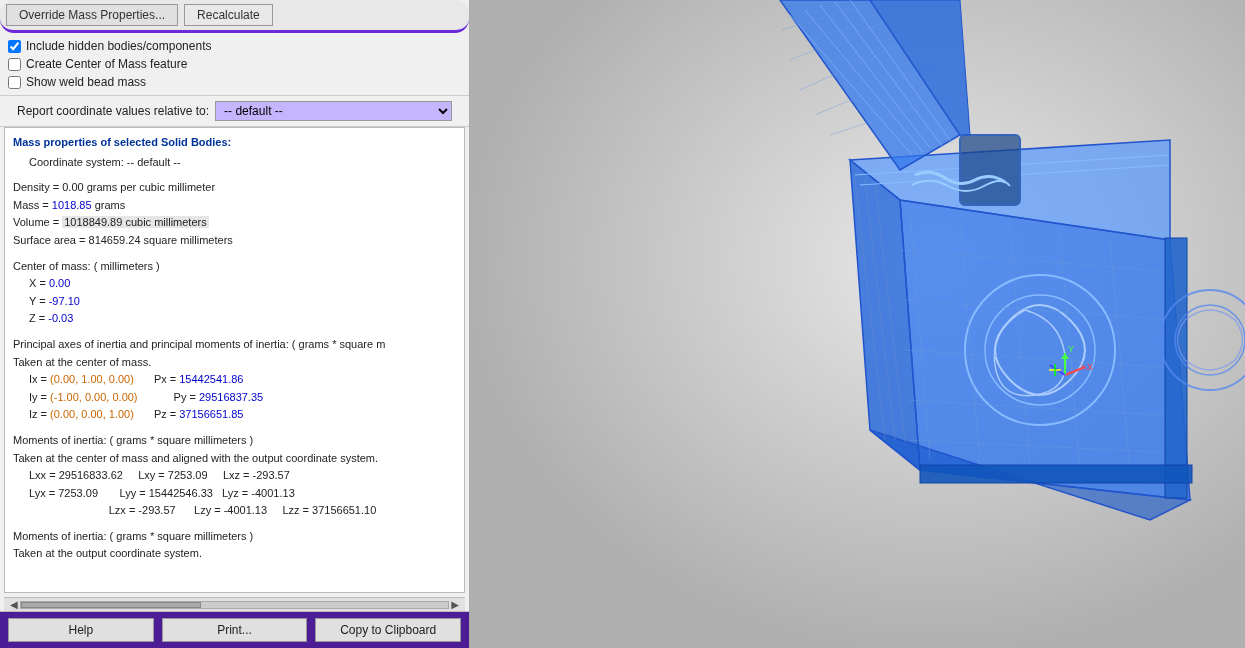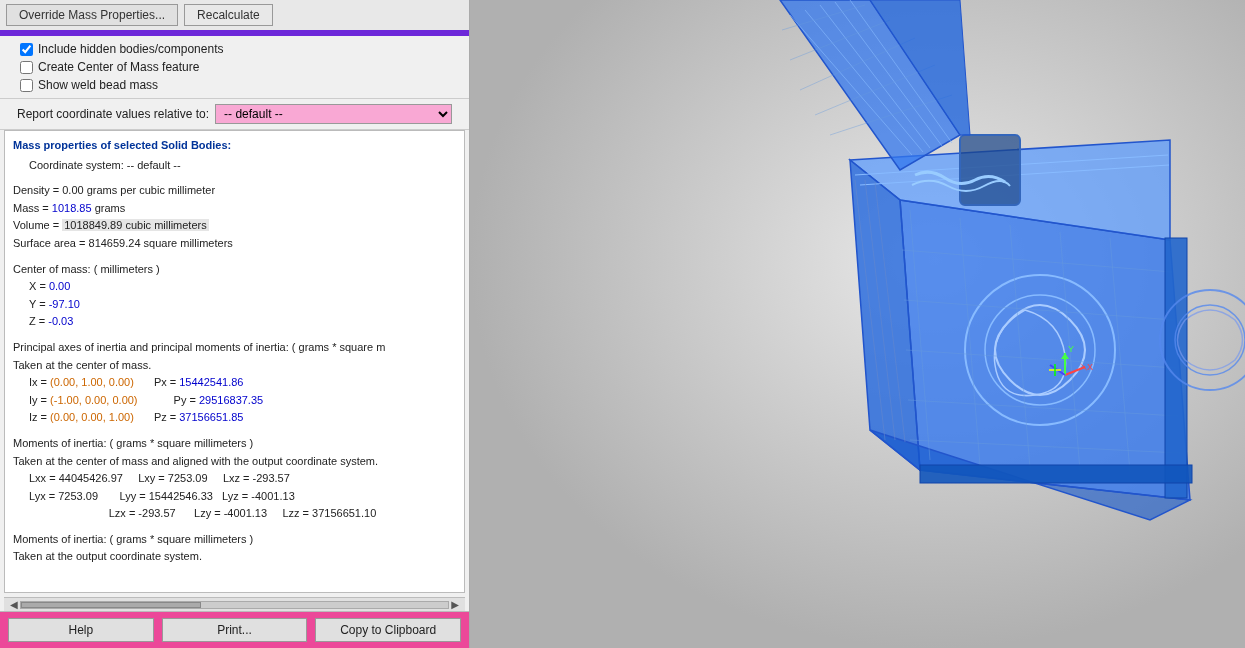--- a/index.html
+++ b/index.html
@@ -22,41 +22,42 @@
       display: flex;
       flex-direction: column;
       border-right: 1px solid #aaa;
     }
 
     #toolbar {
       display: flex;
       align-items: center;
       padding: 4px 6px;
       background: #e8e8e8;
-      border-bottom: 6px solid #6d28d9;
+      border-bottom: 3px solid #6d28d9;
       gap: 6px;
+      border-radius: 14px;
     }
 
     .toolbar-btn {
       padding: 3px 12px;
       font-size: 12px;
       background: #e0e0e0;
       border: 1px solid #999;
       cursor: pointer;
       color: #333;
     }
     .toolbar-btn:disabled {
       color: #999;
     }
     .toolbar-btn.primary {
       background: #e8e8e8;
     }
 
     #checkboxes {
-      padding: 6px 20px;
+      padding: 6px 8px;
       display: flex;
       flex-direction: column;
       gap: 4px;
       border-bottom: 1px solid #ccc;
     }
     .checkbox-row {
       display: flex;
       align-items: center;
       gap: 5px;
       font-size: 12px;
@@ -77,21 +78,21 @@
     }
     #coordinate-row label {
       color: #222;
       white-space: nowrap;
     }
     #coordinate-select {
       flex: 1;
       font-size: 12px;
       padding: 1px 4px;
       border: 1px solid #999;
-      background: #f9a8d4;
+      background: #c4b5fd;
     }
 
     #results-area {
       flex: 1;
       overflow-y: auto;
       overflow-x: auto;
       padding: 6px 8px;
       font-size: 11px;
       color: #222;
       background: white;
@@ -152,21 +153,21 @@
       cursor: pointer;
       color: #555;
       padding: 0 2px;
     }
 
     #bottom-buttons {
       display: flex;
       align-items: center;
       padding: 6px 8px;
       gap: 8px;
-      background: #ec4899;
+      background: #4c1d95;
       border-top: 1px solid #bbb;
     }
     .bottom-btn {
       flex: 1;
       padding: 4px 8px;
       font-size: 12px;
       background: #e0e0e0;
       border: 1px solid #999;
       cursor: pointer;
       color: #222;
@@ -257,21 +258,21 @@
       <span>Py = <span class="value-blue">29516837.35</span></span>
     </div>
     <div style="display:flex; gap:20px; margin-left:16px;">
       <span>Iz = <span class="value-orange">(0.00,  0.00,  1.00)</span></span>
       <span>Pz = <span class="value-blue">37156651.85</span></span>
     </div>
 
     <div class="results-section">Moments of inertia: ( grams *  square millimeters )</div>
     <div>Taken at the center of mass and aligned with the output coordinate system.</div>
     <div style="margin-left:16px;">
-      <span>Lxx = 44045426.97</span>&nbsp;&nbsp;&nbsp;&nbsp;
+      <span>Lxx = 29516833.62</span>&nbsp;&nbsp;&nbsp;&nbsp;
       <span>Lxy = 7253.09</span>&nbsp;&nbsp;&nbsp;&nbsp;
       <span>Lxz = -293.57</span>
     </div>
     <div style="margin-left:16px;">
       <span>Lyx = 7253.09</span>&nbsp;&nbsp;&nbsp;&nbsp;&nbsp;&nbsp;
       <span>Lyy = 15442546.33</span>&nbsp;&nbsp;
       <span>Lyz = -4001.13</span>
     </div>
     <div style="margin-left:16px;text-align:center;">
       <span>Lzx = -293.57</span>&nbsp;&nbsp;&nbsp;&nbsp;&nbsp;

